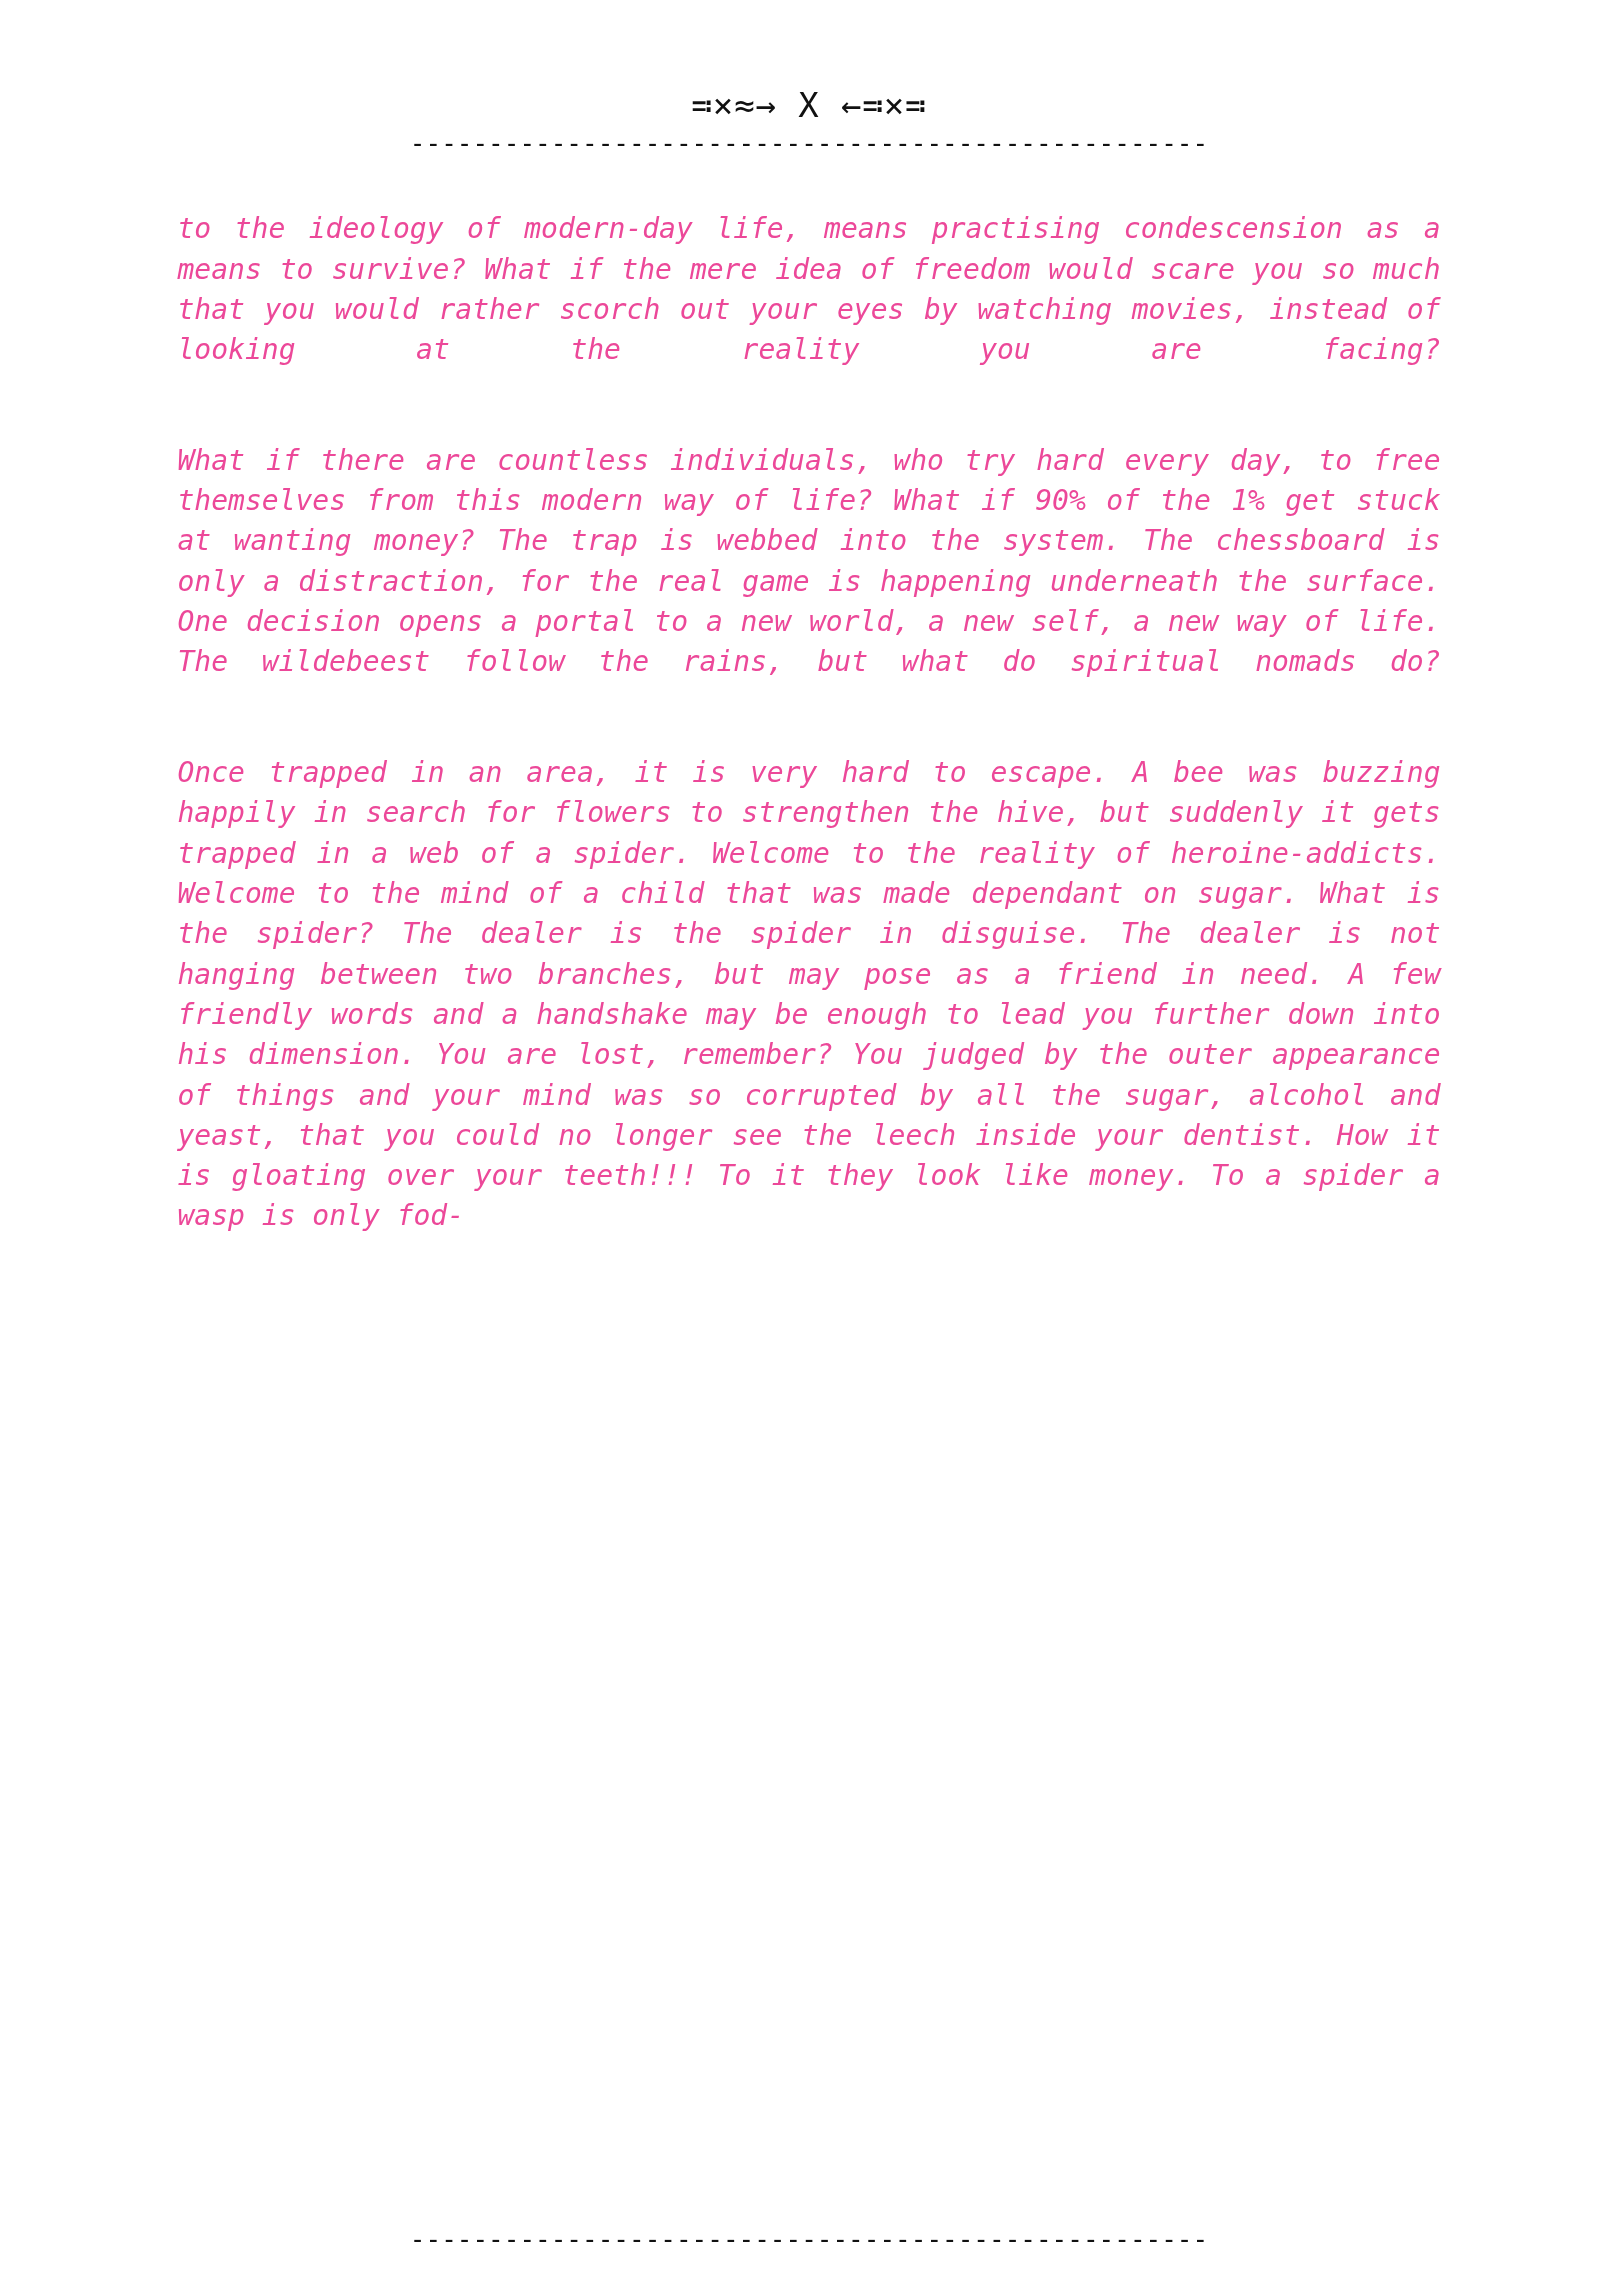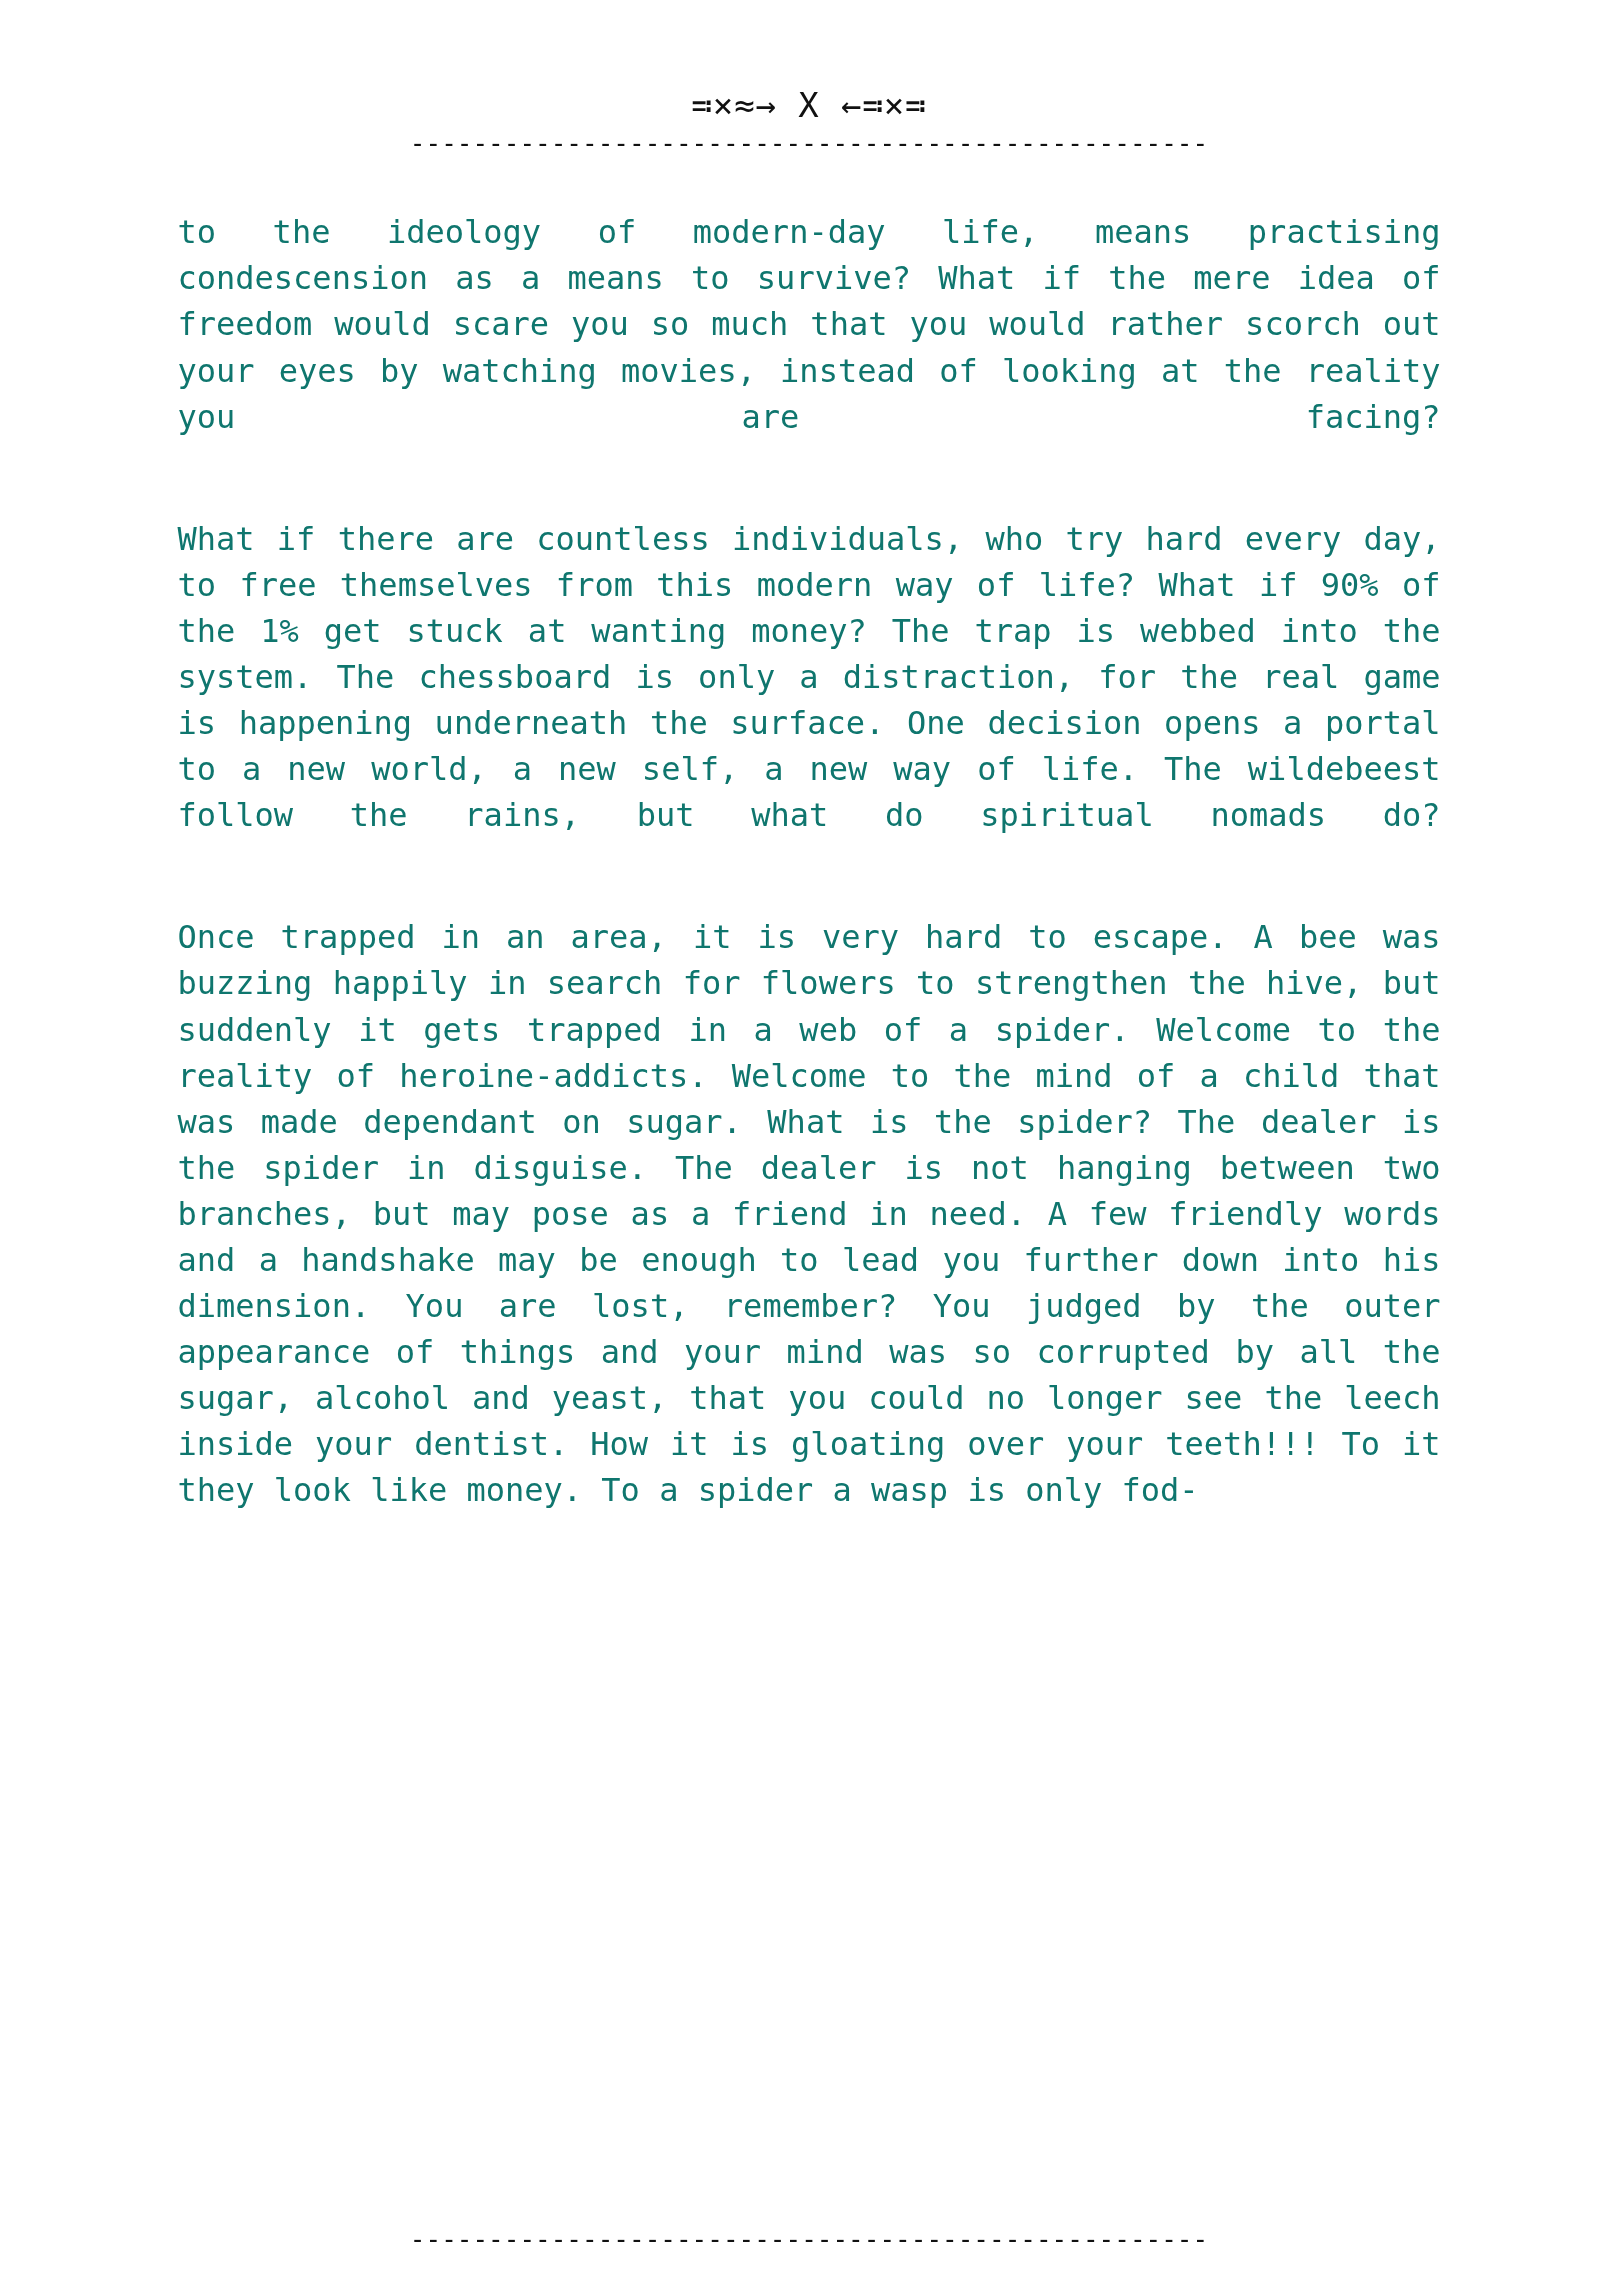--- a/index.html
+++ b/index.html
@@ -52,26 +52,27 @@
     transform: translateX(-50%);
     bottom: 43px;
   }
   .body-area {
     width: 1263px;
     margin: 0 auto;
     padding-top: 53px;
   }
   p.para {
     margin: 0 0 30px 0;
-    font-size: 32px;
+    font-size: 28px;
     line-height: 1.44;
     text-align: justify;
     text-justify: inter-word;
-    color: #0f766e;
+    color: #ec4899;
     word-spacing: 0px;
+    font-style: italic;
   }
   p.para:last-child {
     margin-bottom: 12px;
   }
   
   p.para::after {
     content: "";
     display: inline-block;
     width: 100%;
   }

